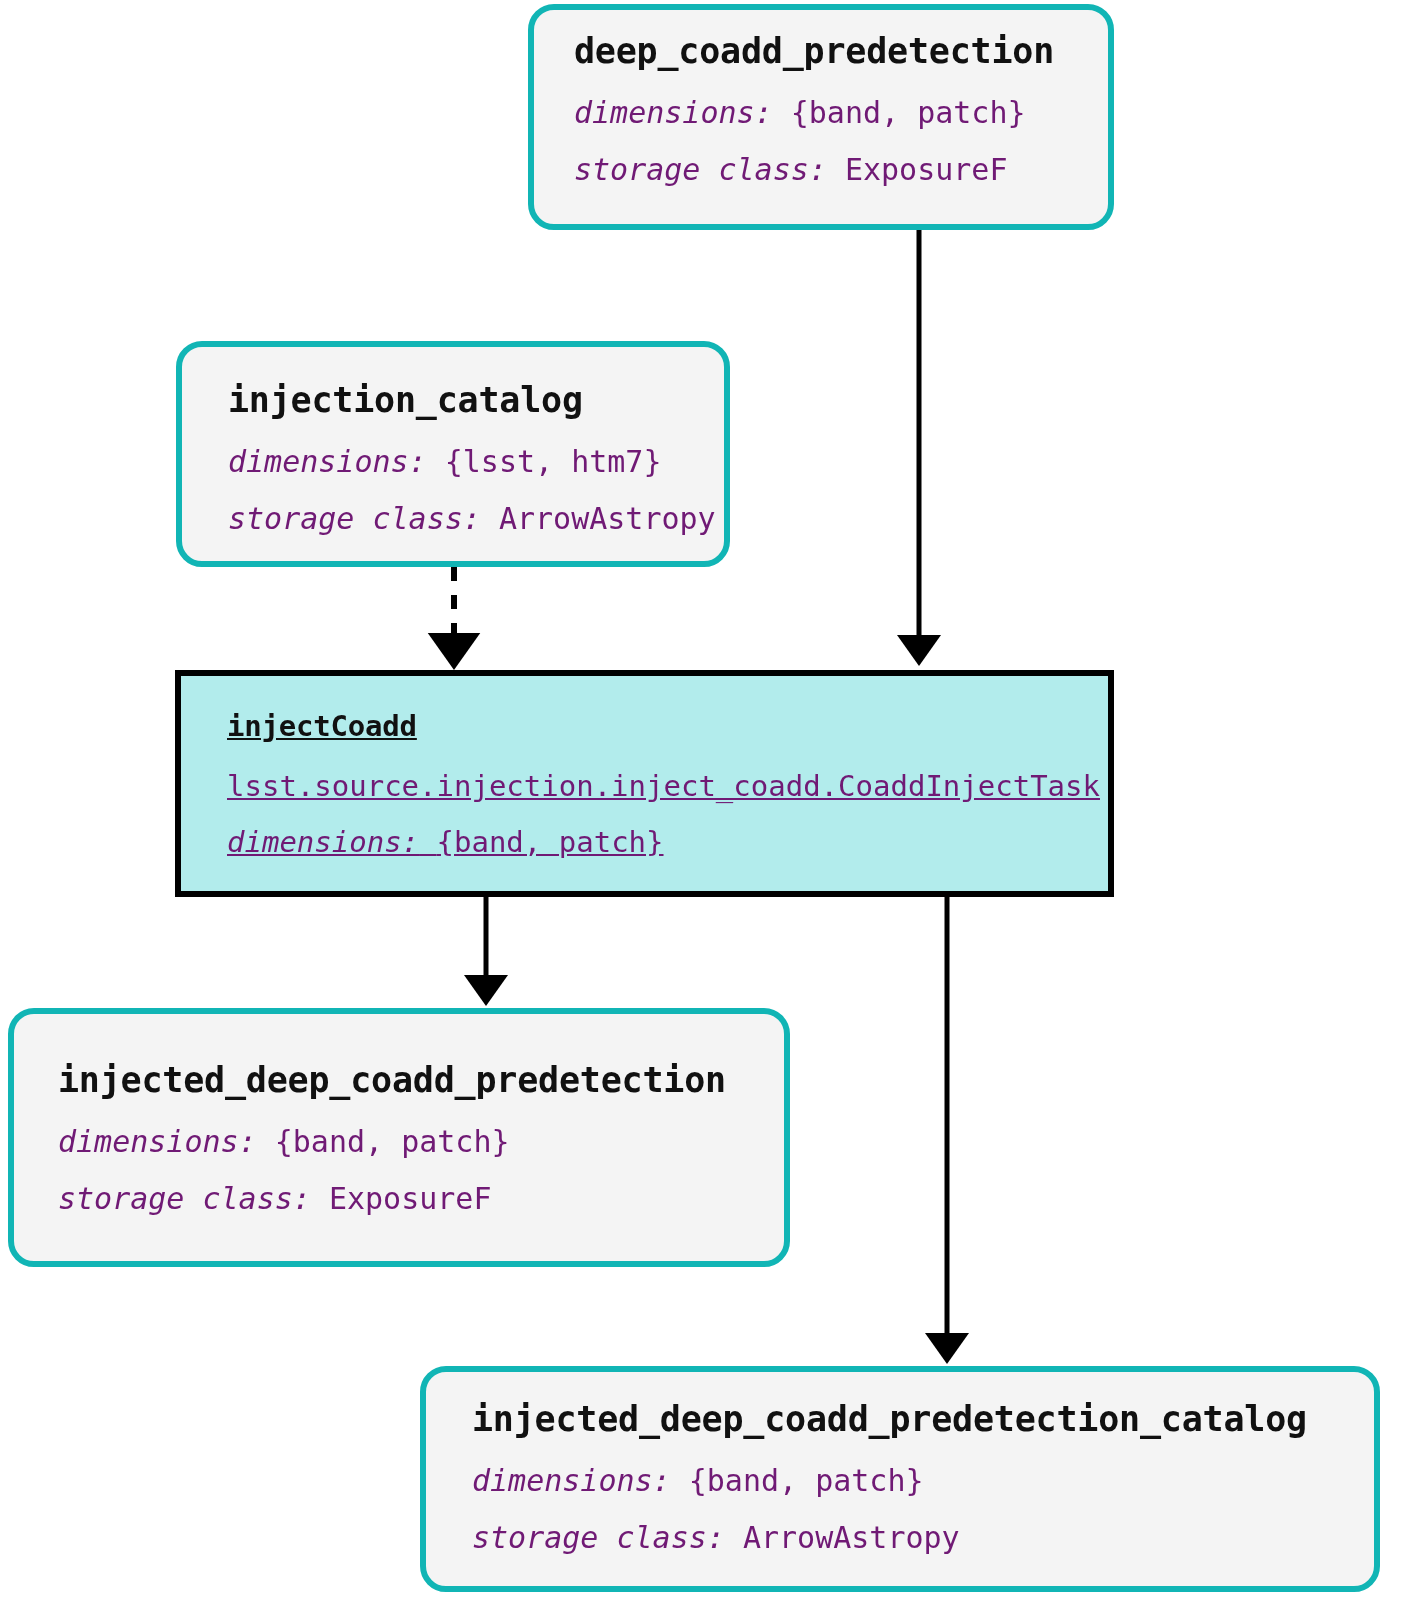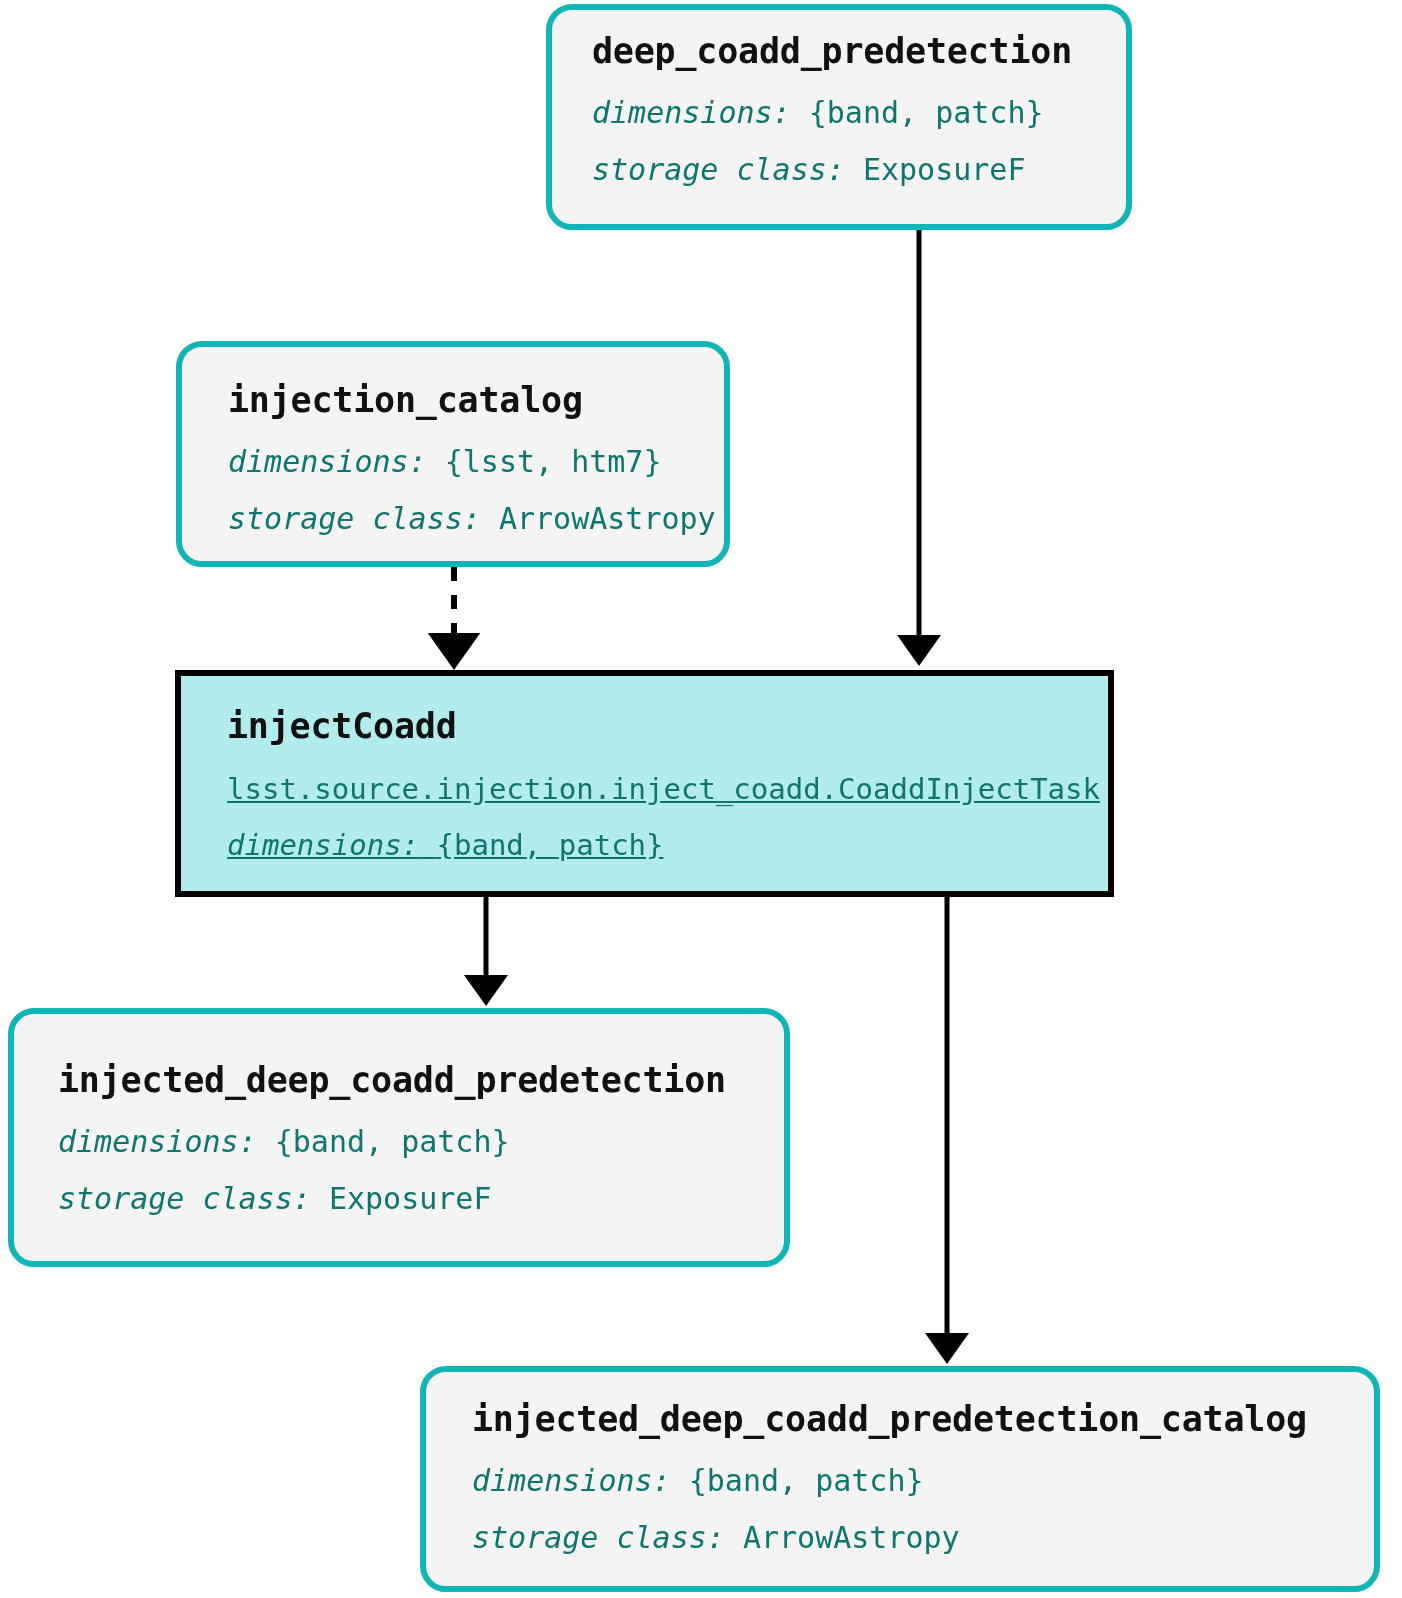--- a/index.html
+++ b/index.html
@@ -35,36 +35,36 @@
     border-radius: 0;
   }
 
   .node-title {
     font-weight: bold;
     color: #111111;
     letter-spacing: -0.2px;
     white-space: nowrap;
   }
   .node-line {
-    color: #0f766e;
+    color: #701a75;
     white-space: nowrap;
   }
   .node-line .key {
     font-style: italic;
   }
 
   
   .dataset .node-title { font-size: 35px; }
   .dataset .node-line  { font-size: 30px; }
-  .task .node-title    { font-size: 35px; }
+  .task .node-title    { font-size: 29px; text-decoration: underline; }
   .task .node-line     { font-size: 29px; }
 
   
   #node-deep-coadd-predetection {
-    left: 546px;  top: 4px;   width: 586px;  height: 226px;
+    left: 528px;  top: 4px;   width: 586px;  height: 226px;
     padding: 0 0 16px 40px;
   }
   #node-deep-coadd-predetection .node-title { margin-bottom: 24px; }
   #node-deep-coadd-predetection .node-line  { margin-bottom: 22px; }
   #node-deep-coadd-predetection .node-line:last-child { margin-bottom: 0; }
 
   #node-injection-catalog {
     left: 176px;  top: 341px; width: 554px;  height: 226px;
     padding: 8px 0 0 46px;
   }

